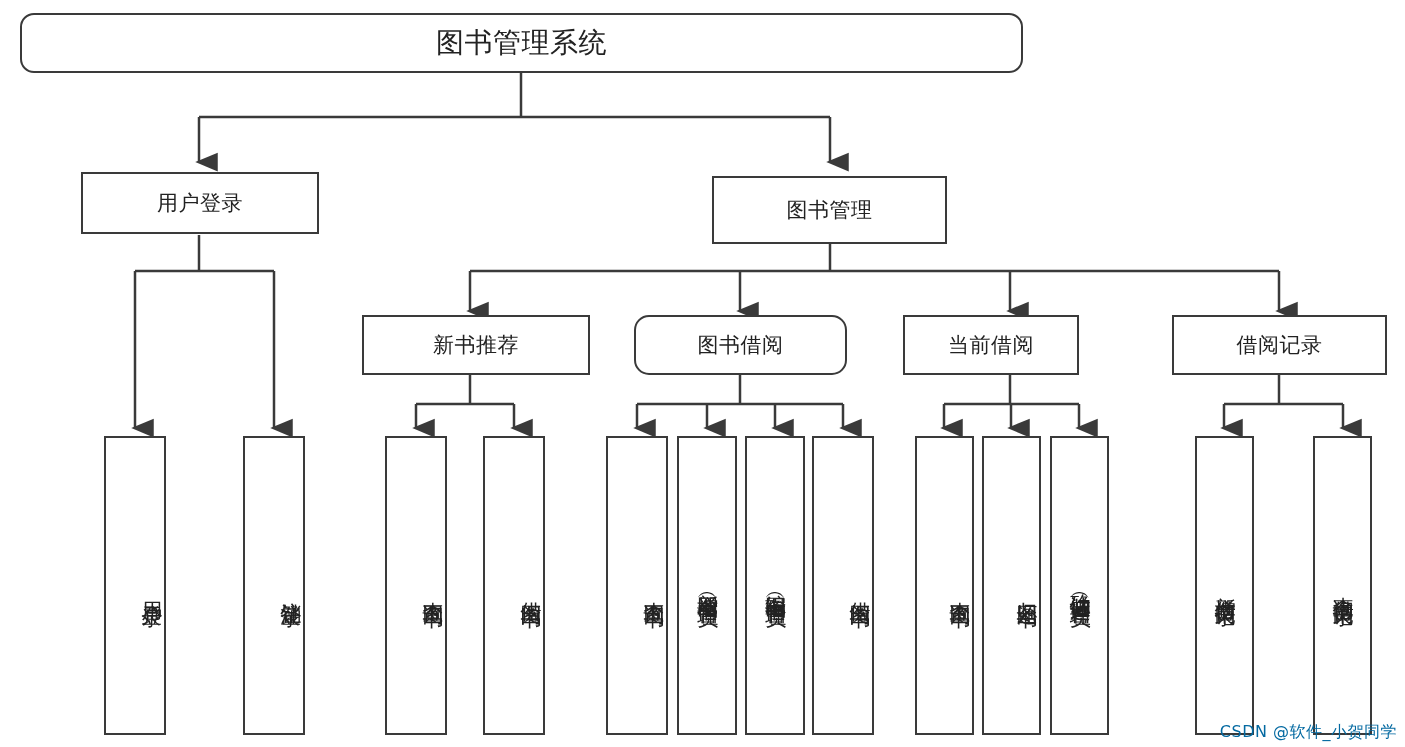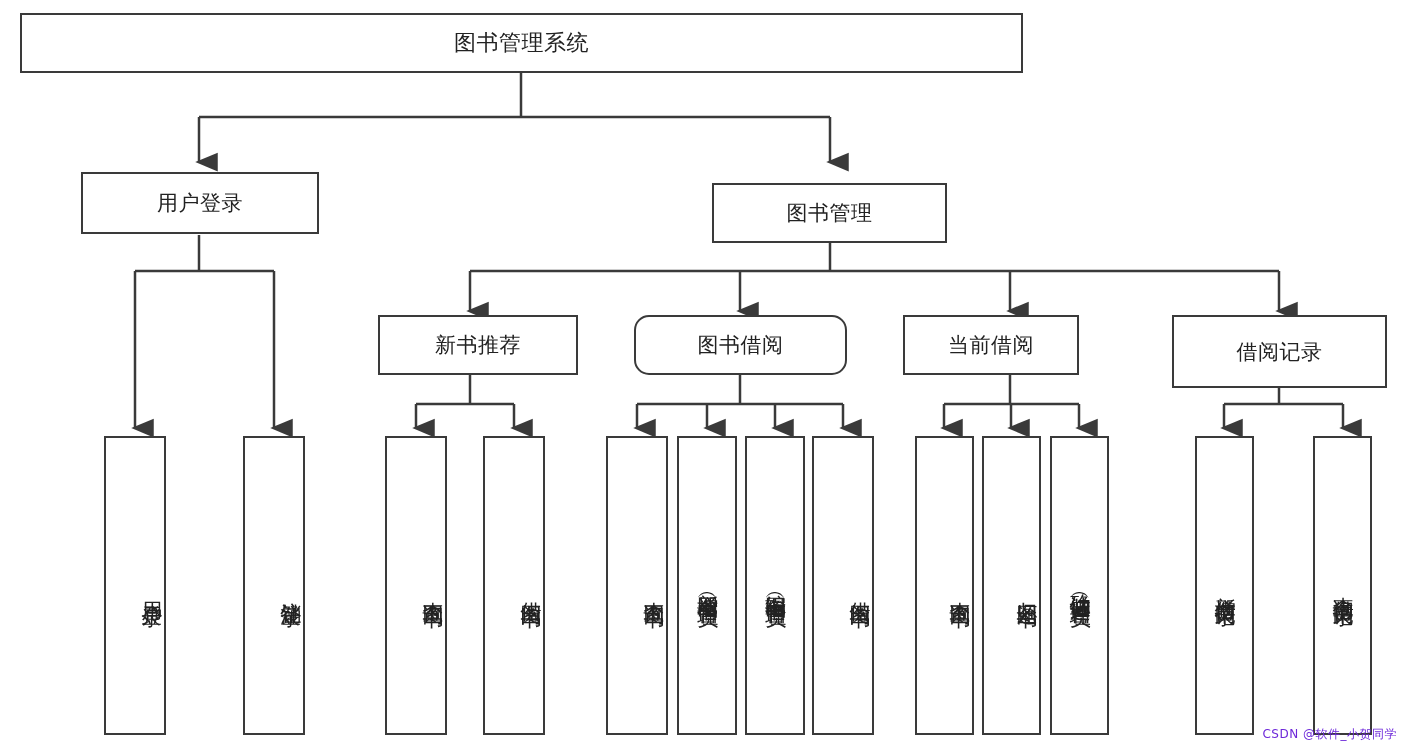--- a/index.html
+++ b/index.html
@@ -34,21 +34,22 @@
     align-items: center;
     justify-content: center;
     color: #222222;
   }
   .node-h {
     font-size: 21px;
     letter-spacing: 0.5px;
     white-space: nowrap;
   }
   .node-root {
-    font-size: 22px;
+    font-size: 28px;
+    border-radius: 14px;
   }
   .node-v {
     writing-mode: vertical-rl;
     text-orientation: upright;
     font-size: 21px;
     line-height: 1.22;
     letter-spacing: 2px;
     align-items: flex-start;
     justify-content: center;
     padding-top: 6px;
@@ -58,22 +59,22 @@
     align-items: center;
     padding-top: 0;
   }
   .node-label {
     display: block;
   }
   #watermark {
     position: absolute;
     right: 8px;
     bottom: 4px;
-    font-size: 12px;
-    color: #6d28d9;
+    font-size: 16px;
+    color: #0369a1;
     white-space: nowrap;
     letter-spacing: 0.5px;
     pointer-events: none;
   }
 </style>
 </head>
 <body>
 
 <div id="diagram-root">
 
@@ -131,37 +132,37 @@
   </svg>
 
   <div class="node node-h node-root" style="left:20px; top:13px; width:1003px; height:60px;">
     <span class="node-label">图书管理系统</span>
   </div>
 
   <div class="node node-h" style="left:81px; top:172px; width:238px; height:62px;">
     <span class="node-label">用户登录</span>
   </div>
 
-  <div class="node node-h" style="left:712px; top:183px; width:235px; height:60px;">
+  <div class="node node-h" style="left:712px; top:176px; width:235px; height:68px;">
     <span class="node-label">图书管理</span>
   </div>
 
-  <div class="node node-h" style="left:362px; top:315px; width:200px; height:60px;margin-left:16px;">
+  <div class="node node-h" style="left:362px; top:315px; width:228px; height:60px;">
     <span class="node-label">新书推荐</span>
   </div>
 
   <div class="node node-h" style="left:634px; top:315px; width:213px; height:60px;border-radius:15px;">
     <span class="node-label">图书借阅</span>
   </div>
 
   <div class="node node-h" style="left:903px; top:315px; width:176px; height:60px;">
     <span class="node-label">当前借阅</span>
   </div>
 
-  <div class="node node-h" style="left:1172px; top:315px; width:215px; height:73px;">
+  <div class="node node-h" style="left:1172px; top:315px; width:215px; height:60px;">
     <span class="node-label">借阅记录</span>
   </div>
 
   <div class="node node-v" style="left:104px; top:436px; width:62px; height:299px;">
     <span class="node-label">用户登录</span>
   </div>
 
   <div class="node node-v" style="left:243px; top:436px; width:62px; height:299px;">
     <span class="node-label">注销登录</span>
   </div>

